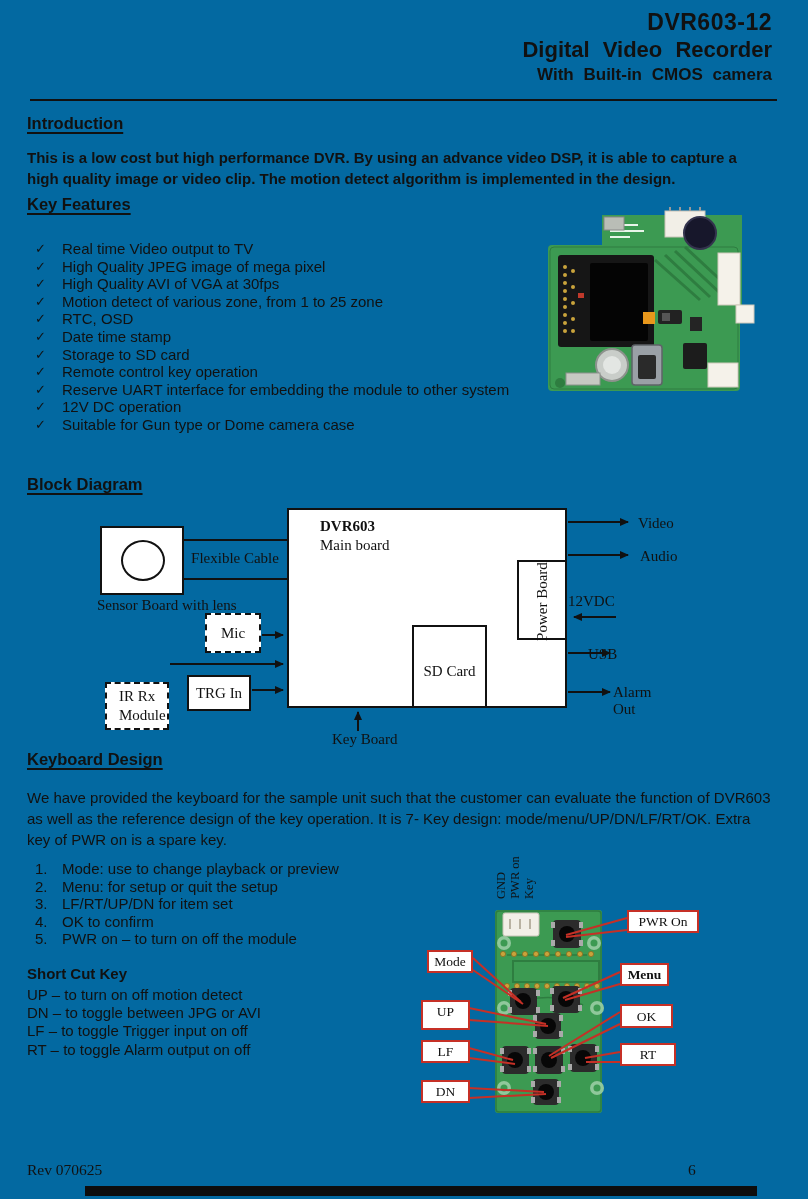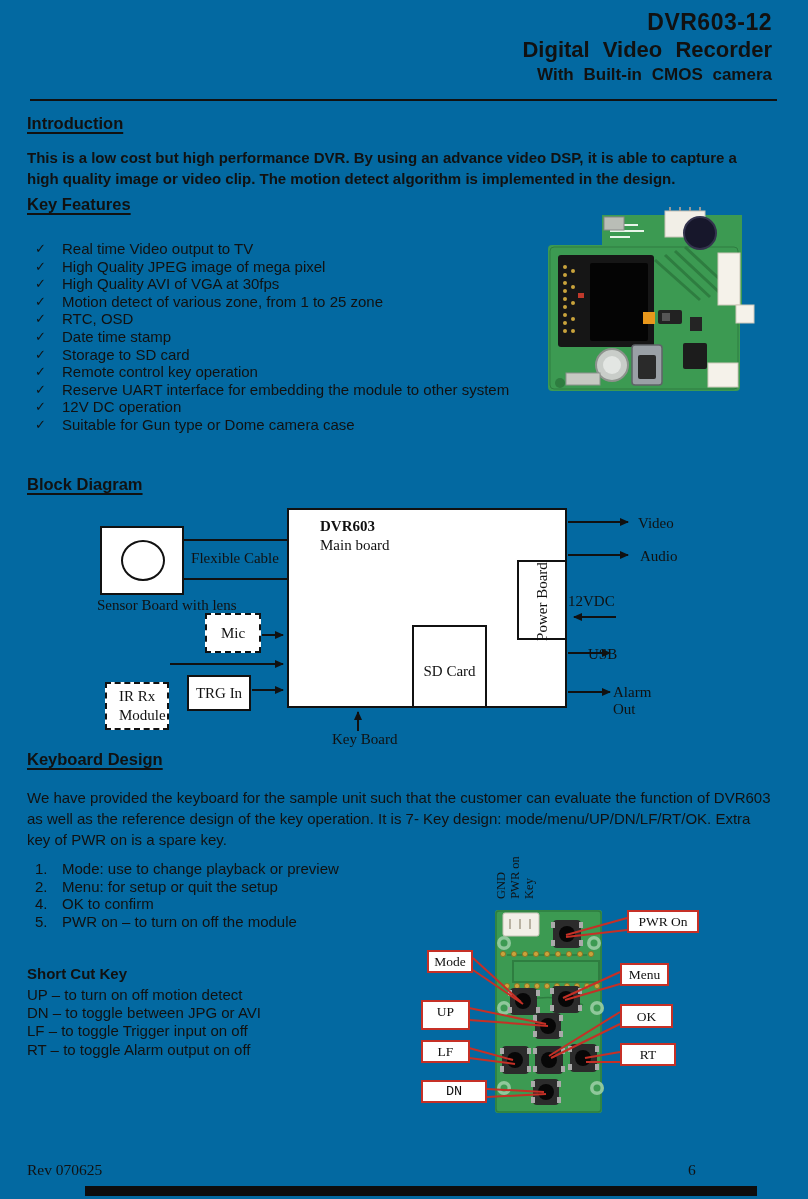--- a/index.html
+++ b/index.html
@@ -205,20 +205,21 @@
   <div class="dg-label" style="left:613px; top:683px;">Alarm</div>
   <div class="dg-label" style="left:613px; top:700px;">Out</div>
   <div class="dg-label" style="left:332px; top:730px;">Key Board</div>
 
   <div class="h2" style="left:27px; top:750px;">Keyboard Design</div>
   <div class="body-text" style="left:27px; top:787px; width:748px;">We have provided the keyboard for the sample unit such that the customer can evaluate the function of DVR603 as well as the reference design of the key operation. It is 7- Key design: mode/menu/UP/DN/LF/RT/OK. Extra key of PWR on is a spare key.</div>
 
   <div style="position:absolute; left:35px; top:860px; font-size:15px; line-height:17.6px;">
     <div><span style="display:inline-block;width:27px;">1.</span><span>Mode: use to change playback or preview</span></div>
     <div><span style="display:inline-block;width:27px;">2.</span><span>Menu: for setup or quit the setup</span></div>
+    <div><span style="display:inline-block;width:27px;">3.</span><span>LF/RT/UP/DN for item set</span></div>
     <div><span style="display:inline-block;width:27px;">4.</span><span>OK to confirm</span></div>
     <div><span style="display:inline-block;width:27px;">5.</span><span>PWR on – to turn on off the module</span></div>
   </div>
 
   <div style="position:absolute; left:27px; top:965px; font-size:15px; font-weight:bold;">Short Cut Key</div>
   <div style="position:absolute; left:27px; top:986px; font-size:15px; line-height:18.2px;">
     <div>UP – to turn on off motion detect</div>
     <div>DN – to toggle between JPG or AVI</div>
     <div>LF – to toggle Trigger input on off</div>
     <div>RT – to toggle Alarm output on off</div>
@@ -357,24 +358,24 @@
         <line x1="54" y1="243" x2="131" y2="239"></line>
     </g>
   </svg>
 
   <div class="pinlab rot" style="left:481px; top:878px; width:40px;">GND</div>
   <div class="pinlab rot" style="left:487px; top:870px; width:56px;">PWR on</div>
   <div class="pinlab rot" style="left:512px; top:881px; width:34px;">Key</div>
 
   <div class="callout" style="left:627px; top:910px; width:72px; height:23px; line-height:20px;">PWR On</div>
   <div class="callout" style="left:427px; top:950px; width:46px; height:23px; line-height:20px;">Mode</div>
-  <div class="callout" style="left:620px; top:963px; width:49px; height:23px; line-height:20px;">Menu</div>
+  <div class="callout" style="left:620px; top:963px; width:49px; height:23px; line-height:20px;font-weight:bold;">Menu</div>
   <div class="callout" style="left:421px; top:1000px; width:49px; height:30px; line-height:20px;">UP</div>
   <div class="callout" style="left:620px; top:1004px; width:53px; height:24px; line-height:21px;">OK</div>
   <div class="callout" style="left:421px; top:1040px; width:49px; height:23px; line-height:20px;">LF</div>
   <div class="callout" style="left:620px; top:1043px; width:56px; height:23px; line-height:20px;">RT</div>
-  <div class="callout" style="left:421px; top:1080px; width:66px; height:23px; line-height:20px;font-family:Liberation Mono, monospace;">DN</div>
+  <div class="callout" style="left:421px; top:1080px; width:49px; height:23px; line-height:20px;">DN</div>
 
   <div class="footer-text" style="left:27px; top:1161px;">Rev 070625</div>
   <div class="footer-text" style="left:688px; top:1161px;">6</div>
   <div class="scanbar"></div>
 
 </div>
 
 </body></html>

